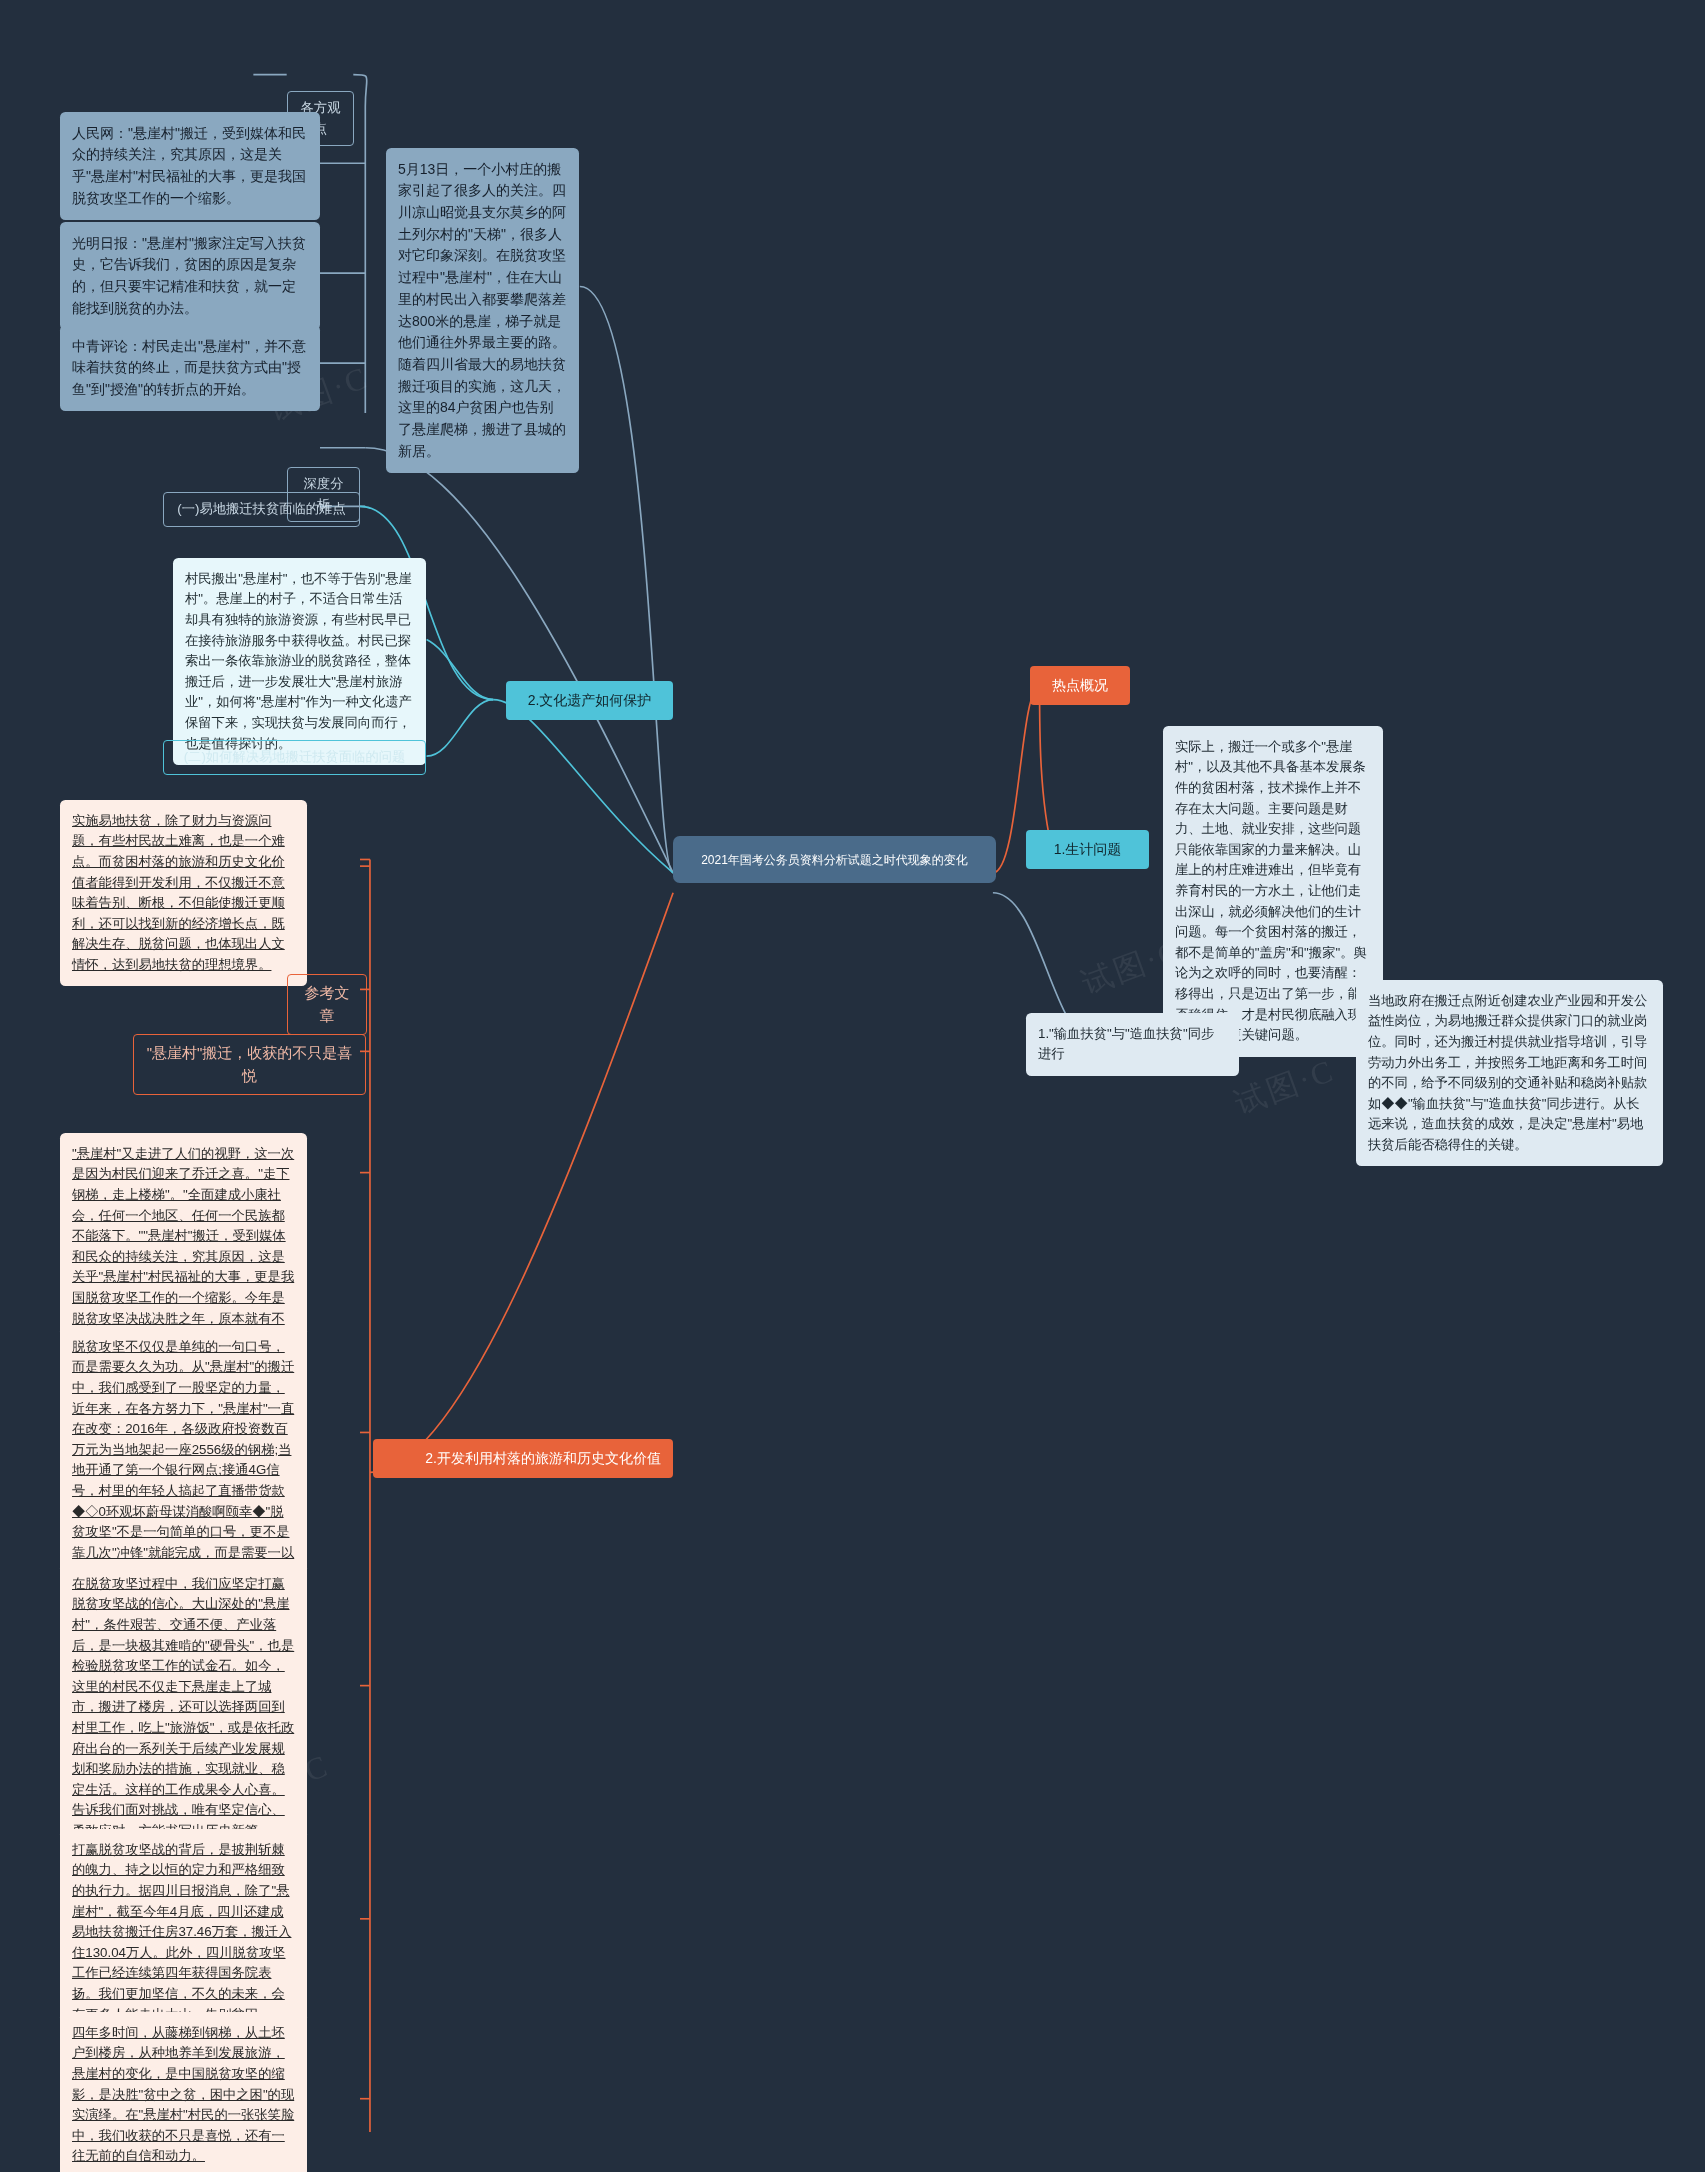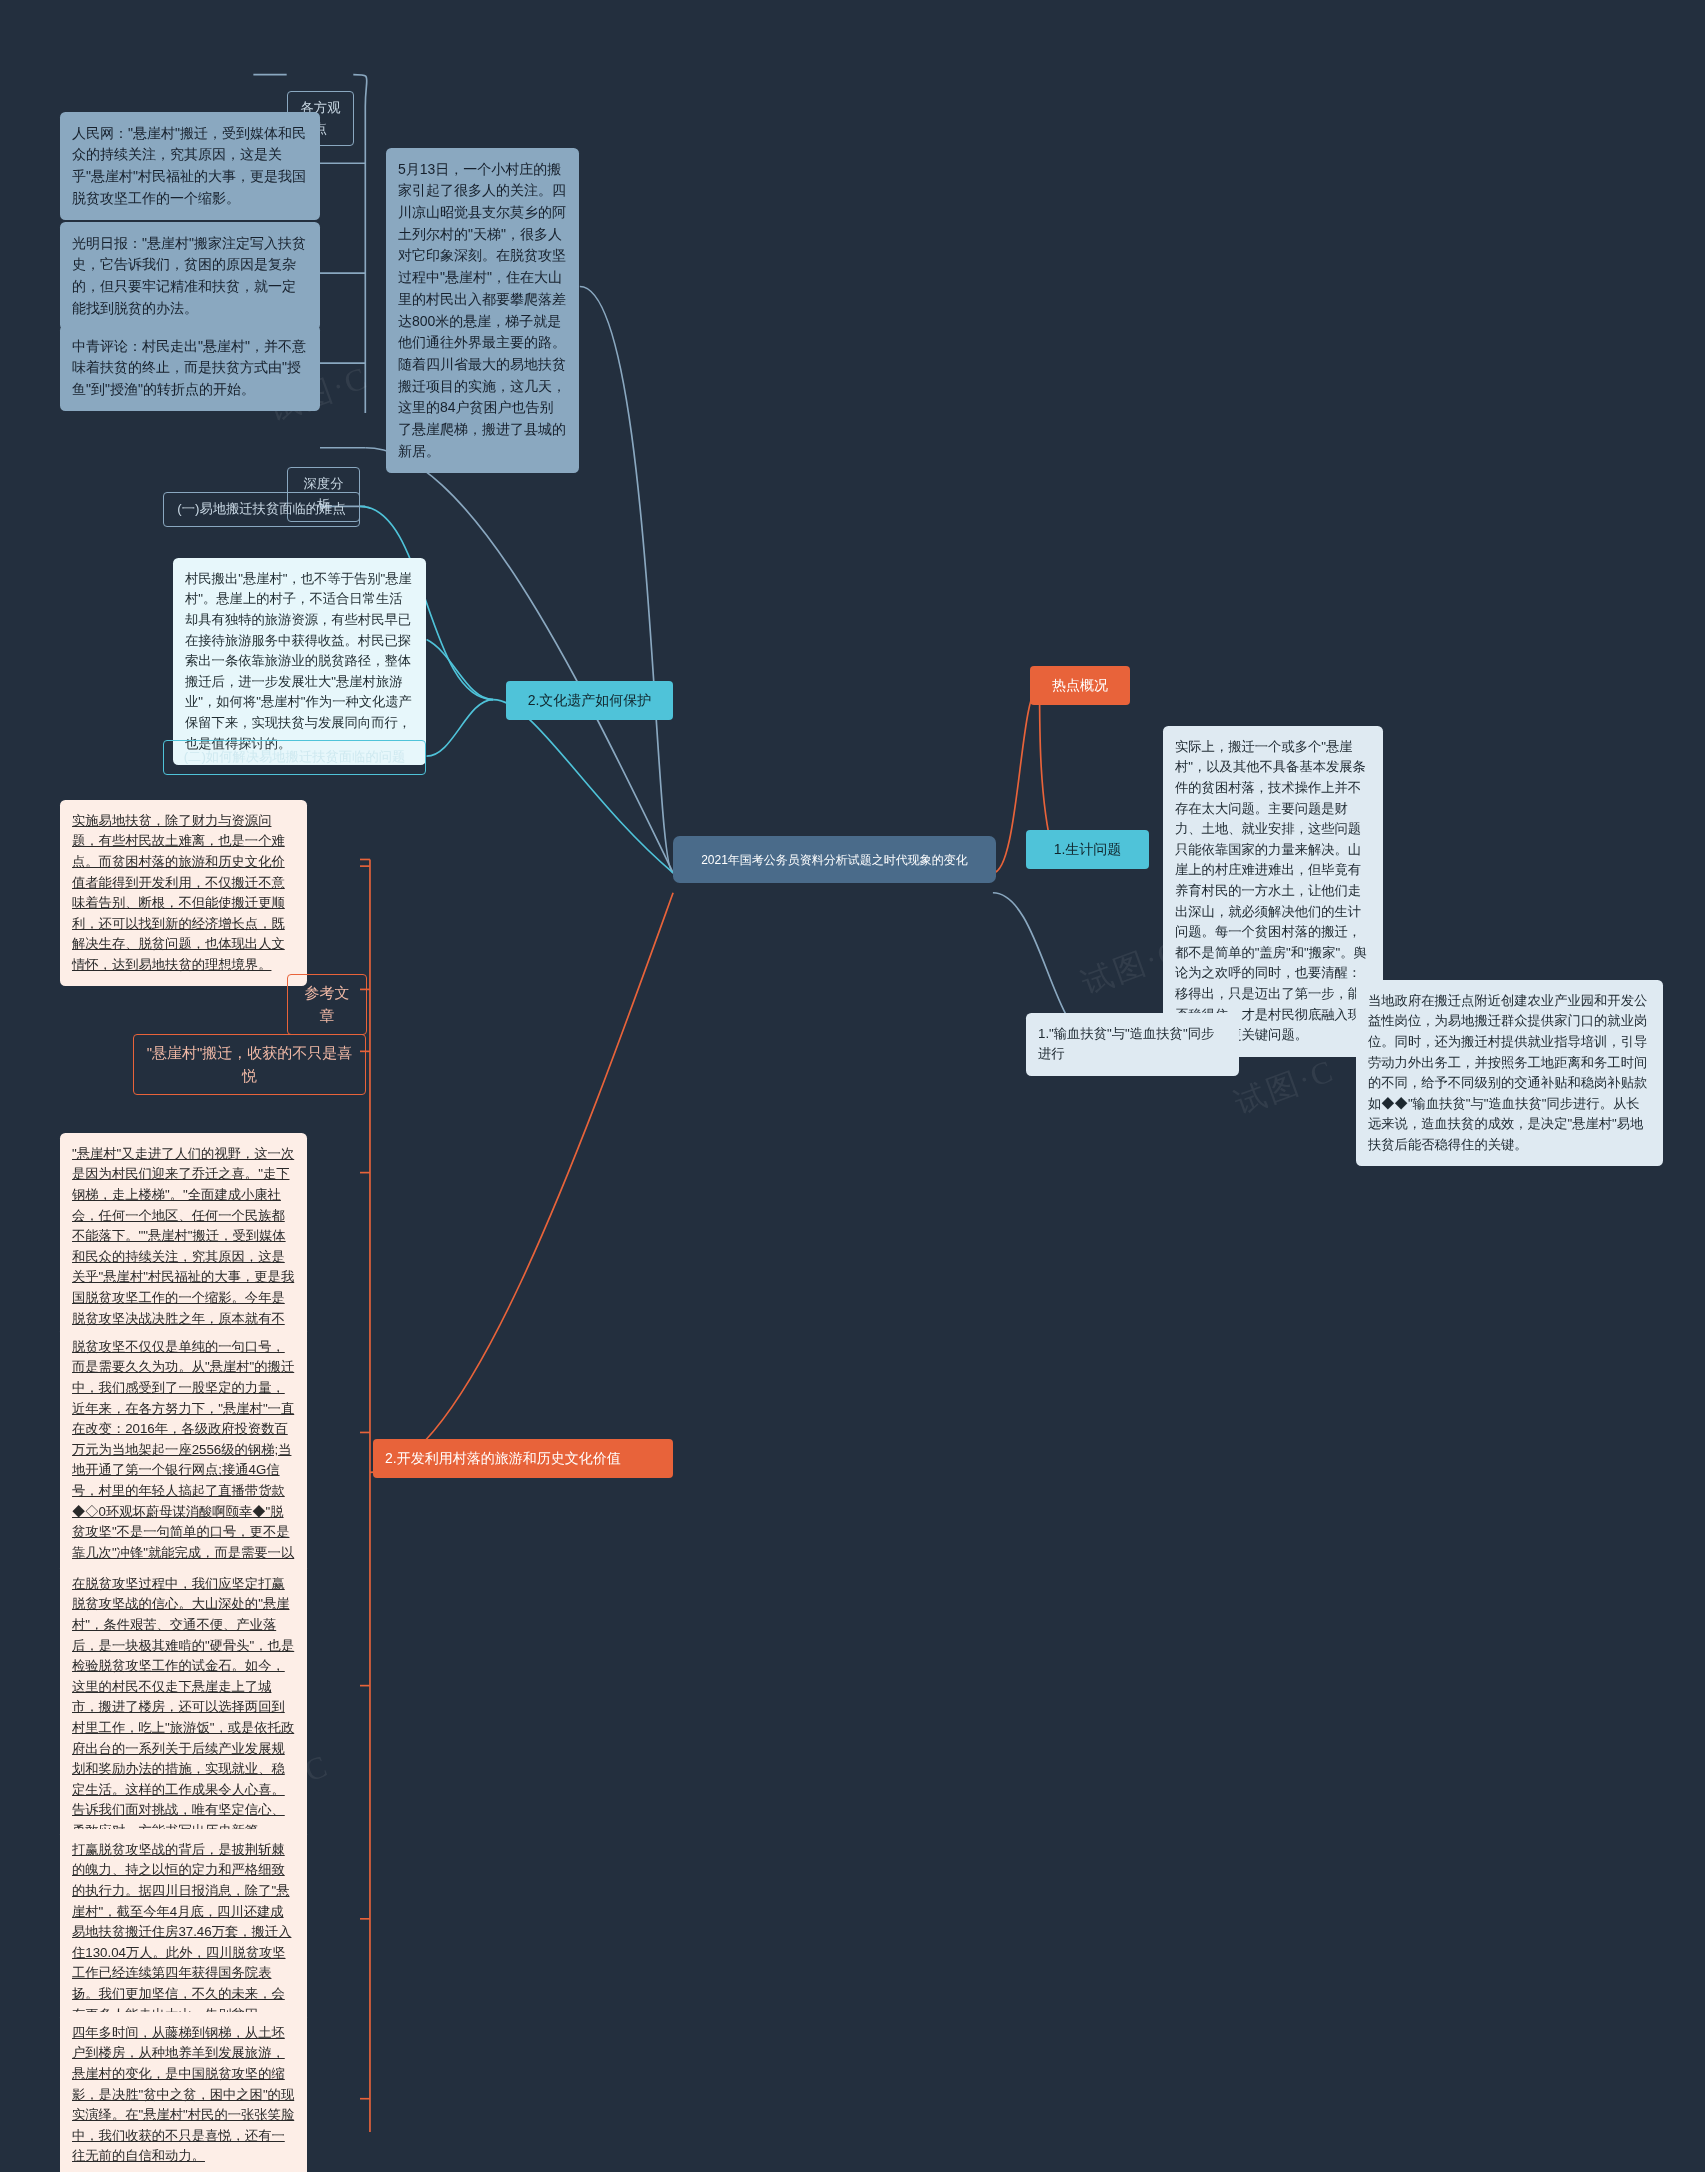--- a/index.html
+++ b/index.html
@@ -80,20 +80,21 @@
     text-align: center;
     border-radius: 4px;
   }
   
   .chip-orange {
     background: #e8633a;
     color: #ffffff;
     font-size: 14px;
     padding: 8.7px 12px;
     border-radius: 4px;
+    text-align: right;
   }
   
   .label-orange {
     background: transparent;
     border: 1.3px solid #e8633a;
     color: #f0b9a6;
     font-size: 15px;
     padding: 6px 9.3px;
     text-align: center;
     border-radius: 4px;

